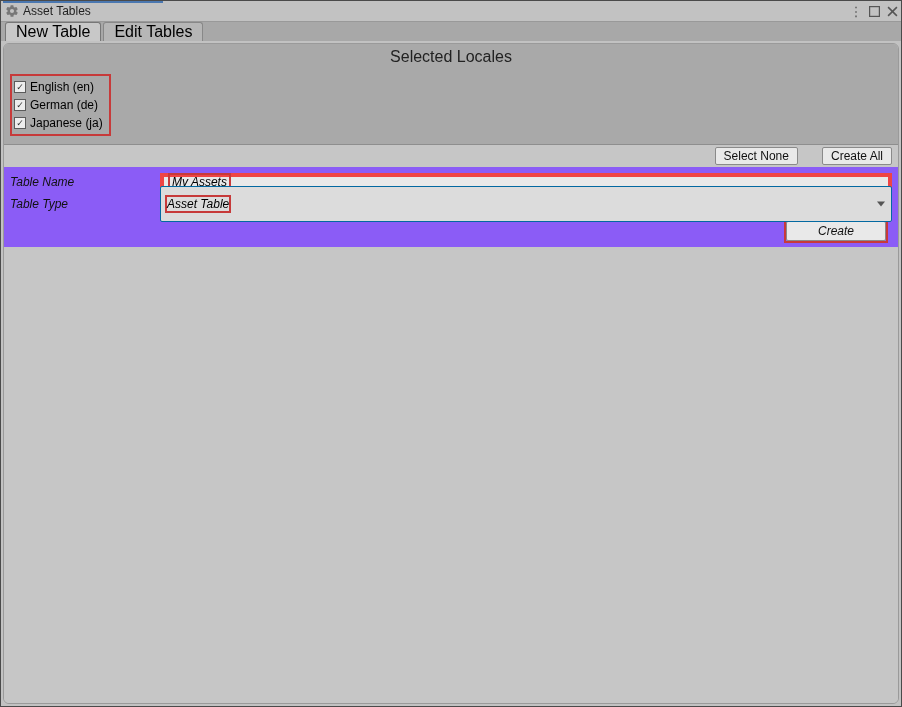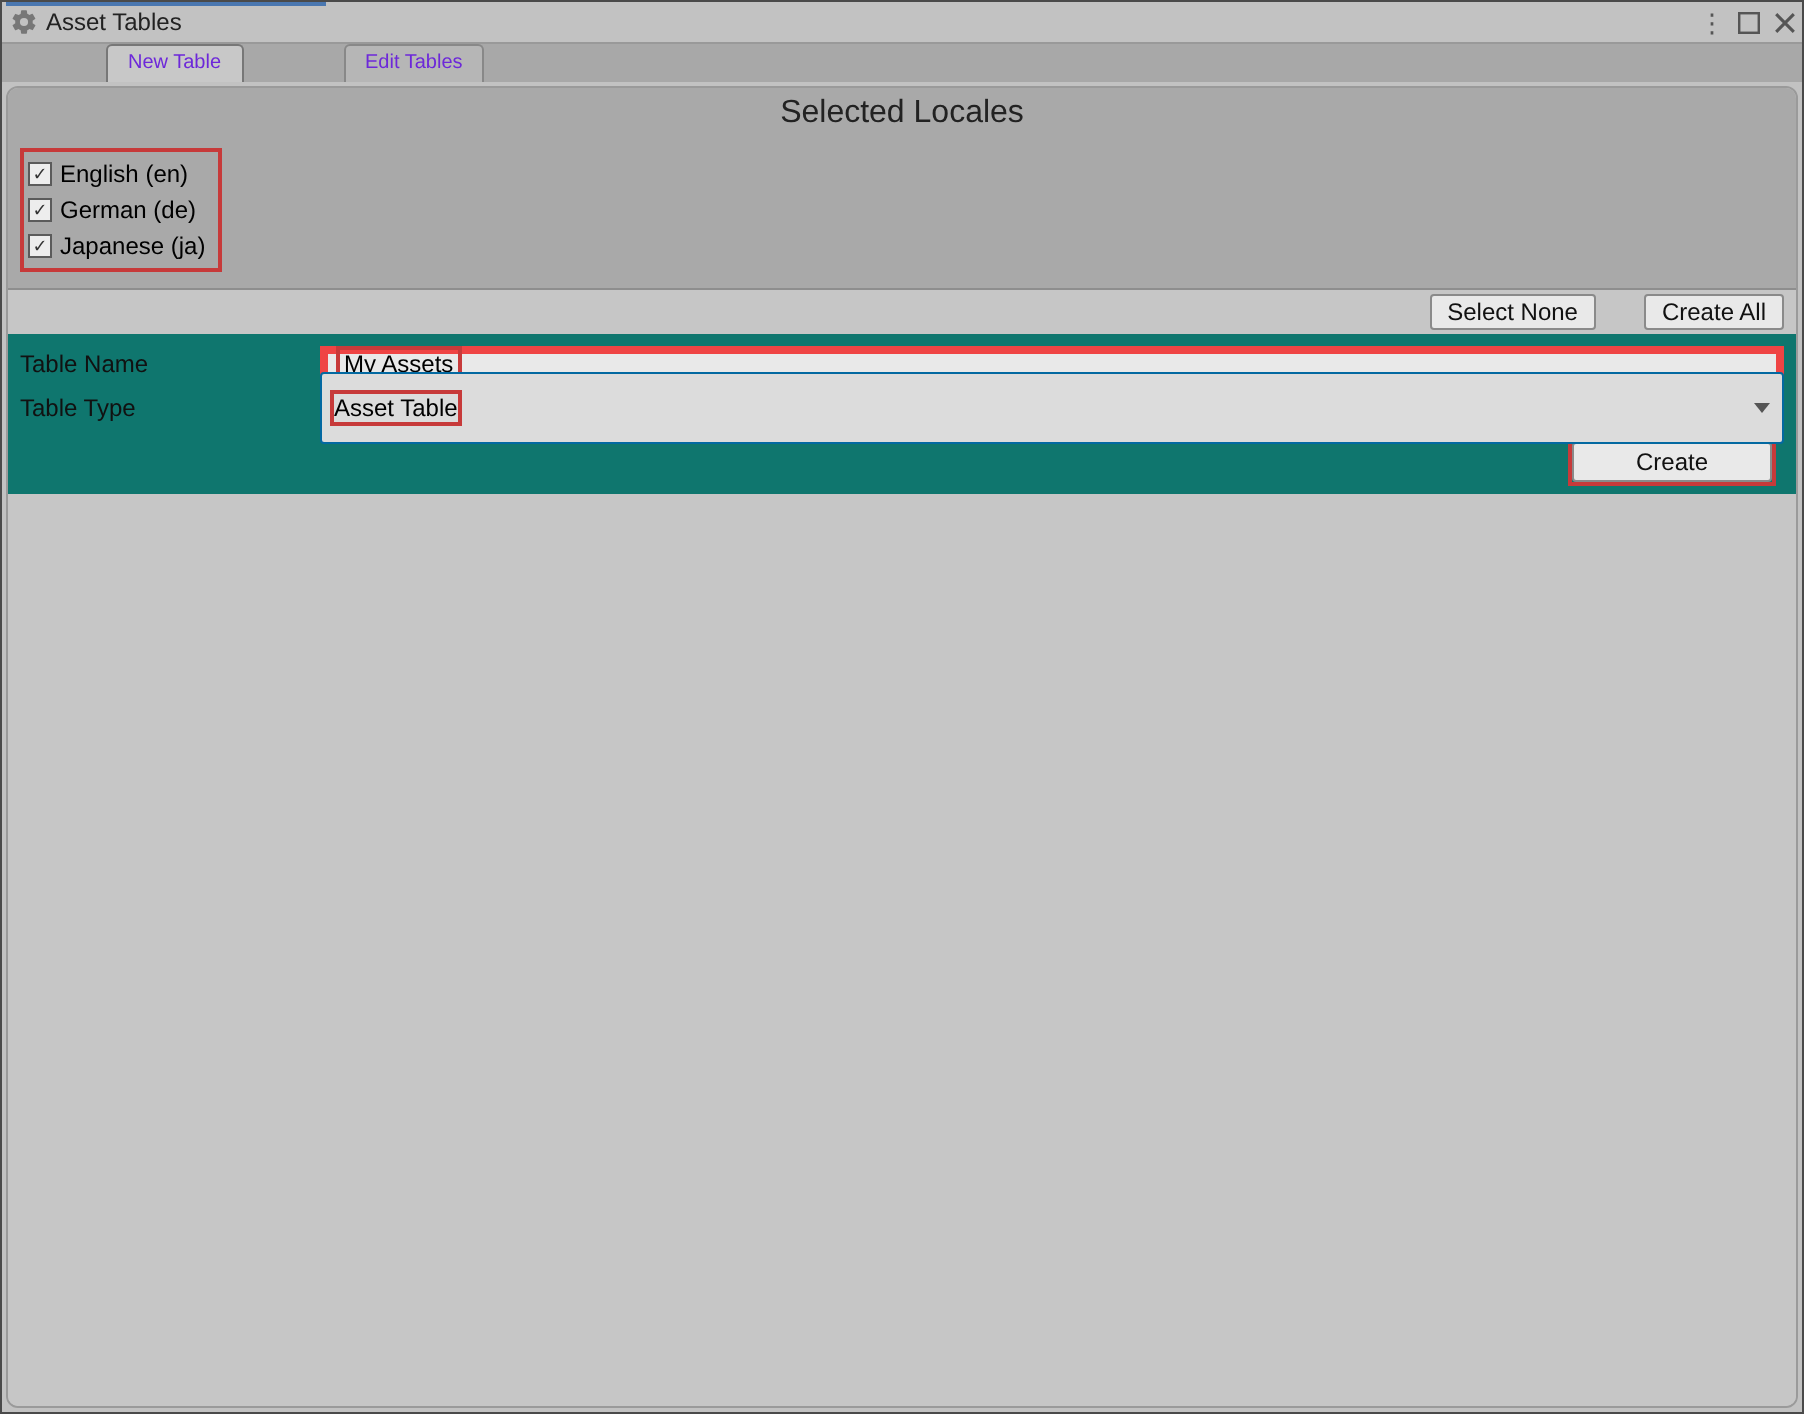--- a/index.html
+++ b/index.html
@@ -64,24 +64,23 @@
   }
   .tab {
     padding: 2px 10px;
     border:1px solid #888;
     border-bottom:none;
     border-top-left-radius:3px;
     border-top-right-radius:3px;
     background:#b6b6b6;
     margin-right:2px;
     cursor:pointer;
-    color:#6d28d9;
-    font-size:10px;
+    color:#000000;
+    font-size:16px;
     line-height:14px;
-    margin-left:48px;
   }
   .tab.active { background:#c8c8c8; border-color:#777; }
   .content {
     flex:1;
     display:flex;
     flex-direction:column;
     border:1px solid #9a9a9a;
     border-radius:6px;
     margin:2px;
     background:#c6c6c6;
@@ -131,21 +130,22 @@
     background:#e9e9e9;
     padding:2px 12px;
     font-size:12px;
     color:#111;
     border-radius:2px;
     cursor:pointer;
   }
   .btn.small { padding:1px 8px; }
   .form-area {
     padding:4px 6px;
-    background:#0f766e;
+    background:#8b5cf6;
+    font-style:italic;
   }
   .form-row {
     display:flex;
     align-items:center;
     height:22px;
     gap:0;
   }
   .form-label {
     width:150px;
     color:#111;

